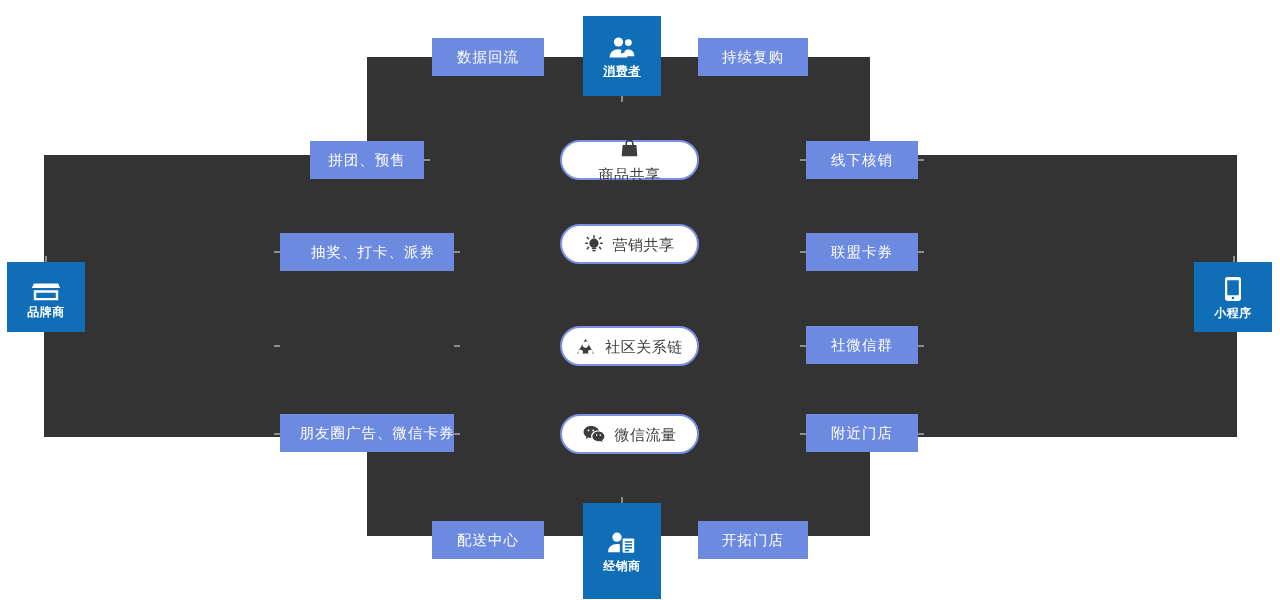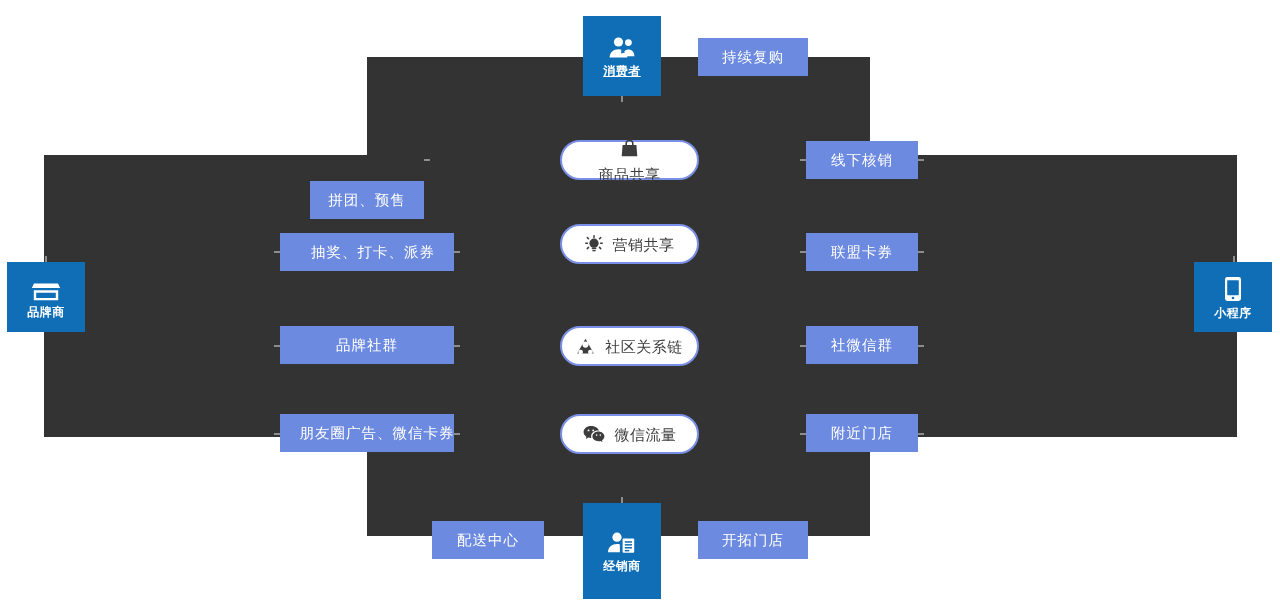--- a/index.html
+++ b/index.html
@@ -78,21 +78,21 @@
   }
 
   
   .chip.c-data     { left: 432px; top: 38px;  width: 112px; }
   .chip.c-repeat   { left: 698px; top: 38px;  width: 110px; }
   
   .chip.c-deliver  { left: 432px; top: 521px; width: 112px; }
   .chip.c-expand   { left: 698px; top: 521px; width: 110px; }
 
   
-  .chip.l-0 { left: 310px; top: 141px; width: 114px; margin-top: 40px; }
+  .chip.l-0 { left: 310px; top: 141px; width: 114px; }
   .chip.l-1 { left: 280px; top: 233px; width: 174px; padding-left: 12px; }
   .chip.l-2 { left: 280px; top: 326px; width: 174px; }
   .chip.l-3 { left: 280px; top: 414px; width: 174px; padding-left: 20px; }
 
   
   .chip.r-0 { left: 806px; top: 141px; width: 112px; }
   .chip.r-1 { left: 806px; top: 233px; width: 112px; }
   .chip.r-2 { left: 806px; top: 326px; width: 112px; }
   .chip.r-3 { left: 806px; top: 414px; width: 112px; }
 
@@ -191,39 +191,39 @@
     <span class="node-icon">
       <svg width="20" height="26" viewBox="0 0 20 26" aria-hidden="true">
         <rect x="2" y="1" width="16" height="24" rx="2.4" fill="#ffffff"></rect>
         <rect x="4.2" y="4.2" width="11.6" height="15" rx="0.8" fill="#0f6eb5"></rect>
         <circle cx="10" cy="22" r="1.3" fill="#0f6eb5"></circle>
       </svg>
     </span>
     <span class="node-label">小程序</span>
   </div>
 
+  <div class="chip c-data">
+    <span>数据回流</span>
+  </div>
   <div class="chip c-repeat">
     <span>持续复购</span>
   </div>
 
   <div class="chip c-deliver">
     <span>配送中心</span>
   </div>
   <div class="chip c-expand">
     <span>开拓门店</span>
   </div>
 
   <div class="chip l-0">
     <span>拼团、预售</span>
   </div>
   <div class="chip l-1">
     <span>抽奖、打卡、派券</span>
-  </div>
-  <div class="chip l-2">
-    <span>品牌社群</span>
   </div>
   <div class="chip l-3">
     <span>朋友圈广告、微信卡券</span>
   </div>
 
   <div class="chip r-0">
     <span>线下核销</span>
   </div>
   <div class="chip r-1">
     <span>联盟卡券</span>

